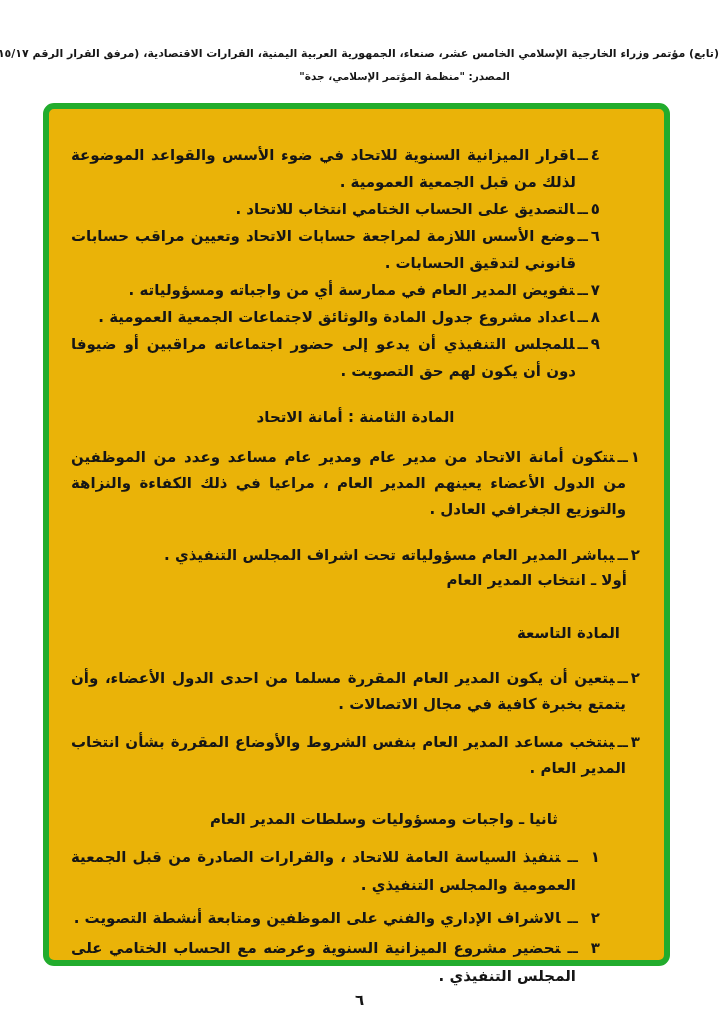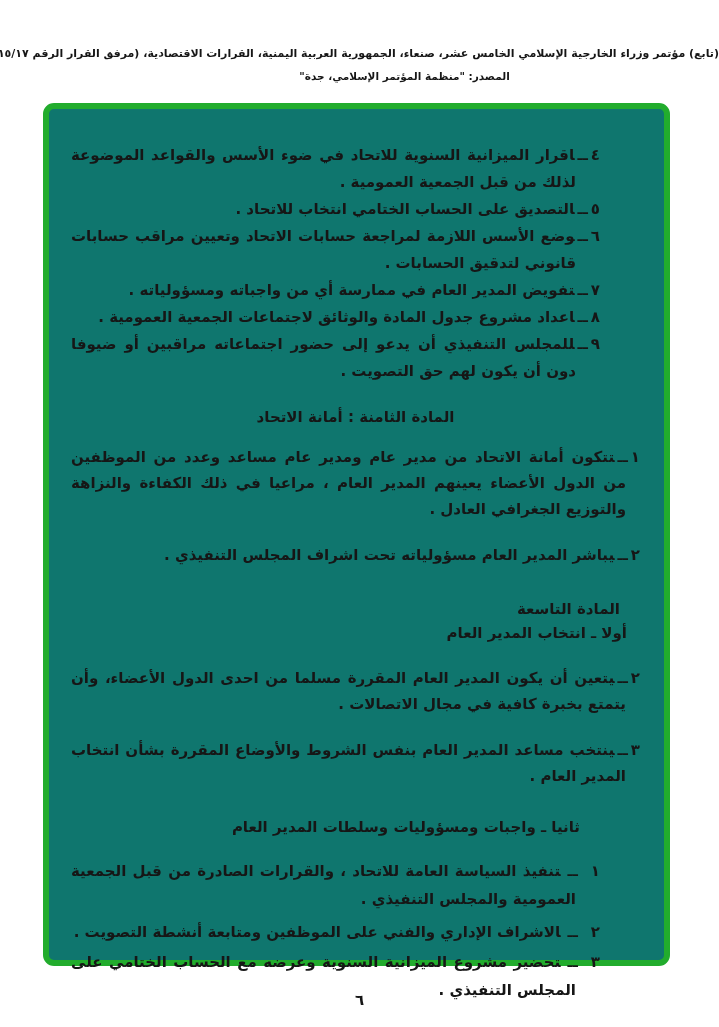--- a/index.html
+++ b/index.html
@@ -45,21 +45,21 @@
   
   .frame {
     position: absolute;
     left: 43px;
     top: 103px;
     width: 627px;
     height: 863px;
     box-sizing: border-box;
     border: 6px solid #22ac2d;
     border-radius: 11px;
-    background: #0f766e;
+    background: #eab308;
   }
   .frame-content {
     position: absolute;
     top: 0; left: 0; right: 0; bottom: 0;
     padding: 33px 24px 0 22px;
     direction: rtl;
     font-size: 15px;
     font-weight: bold;
     line-height: 27px;
   }
@@ -71,35 +71,35 @@
     text-indent: -14px; 
   }
   .heading { line-height: 24px; }
 
   
   .blk-a .li        { margin-right: 40px; padding-right: 24px; text-indent: -24px; }
   .art8-items .li   { margin-right: 0; }
   .art9-h           { margin-right: 20px; }
   .awalan-h         { margin-right: 13px; }
   .awalan-items .li { margin-right: 0; }
-  .thanian-h        { margin-right: 60px; }
+  .thanian-h        { margin-right: 82px; }
   .thanian-items .li{ margin-right: 40px; padding-right: 24px; text-indent: -24px; line-height: 28px; }
 
   .dash { margin: 0 3px; }
   .thanian-items .dash { margin-right: 13px; margin-left: 7px; }
 
   
   .mt-art8h   { margin-top: 20px; text-align: center; }
   .mt-item    { margin-top: 20px;  }
   .mt-first   { margin-top: 15px; }
   .mt-art9    { margin-top: 29px; }
   .mt-aw1     { margin-top: 21px; }
-  .mt-aw3     { margin-top: 20px; }
+  .mt-aw3     { margin-top: 12px; }
   .mt-than    { margin-top: 26px; }
-  .mt-than1   { margin-top: 18px; }
+  .mt-than1   { margin-top: 12px; }
   .mt-than2   { margin-top: 5px;  }
   .mt-than3   { margin-top: 2px;  }
   .art8-items .li { line-height: 26px; }
   .awalan-items .li { line-height: 26px; }
 
   
   .page-num {
     position: absolute;
     bottom: 18px;
     left: 0;
@@ -143,22 +143,22 @@
     <div class="heading mt-art8h">المادة الثامنة : أمانة الاتحاد</div>
     <div class="art8-items">
       <div class="li mt-first">
         <span>١</span><span class="dash">ــ</span><span>تتكون أمانة الاتحاد من مدير عام ومدير عام مساعد وعدد من الموظفين من الدول الأعضاء يعينهم المدير العام ، مراعيا في ذلك الكفاءة والنزاهة والتوزيع الجغرافي العادل .</span>
       </div>
       <div class="li mt-item">
         <span>٢</span><span class="dash">ــ</span><span>يباشر المدير العام مسؤولياته تحت اشراف المجلس التنفيذي .</span>
       </div>
     </div>
 
+    <div class="heading awalan-h">أولا ـ انتخاب المدير العام</div>
     <div class="heading art9-h mt-art9">المادة التاسعة</div>
-    <div class="heading awalan-h">أولا ـ انتخاب المدير العام</div>
 
     <div class="awalan-items">
       <div class="li mt-item">
         <span>٢</span><span class="dash">ــ</span><span>يتعين أن يكون المدير العام المقررة مسلما من احدى الدول الأعضاء، وأن يتمتع بخبرة كافية في مجال الاتصالات .</span>
       </div>
       <div class="li mt-aw3">
         <span>٣</span><span class="dash">ــ</span><span>ينتخب مساعد المدير العام بنفس الشروط والأوضاع المقررة بشأن انتخاب المدير العام .</span>
       </div>
     </div>
 

